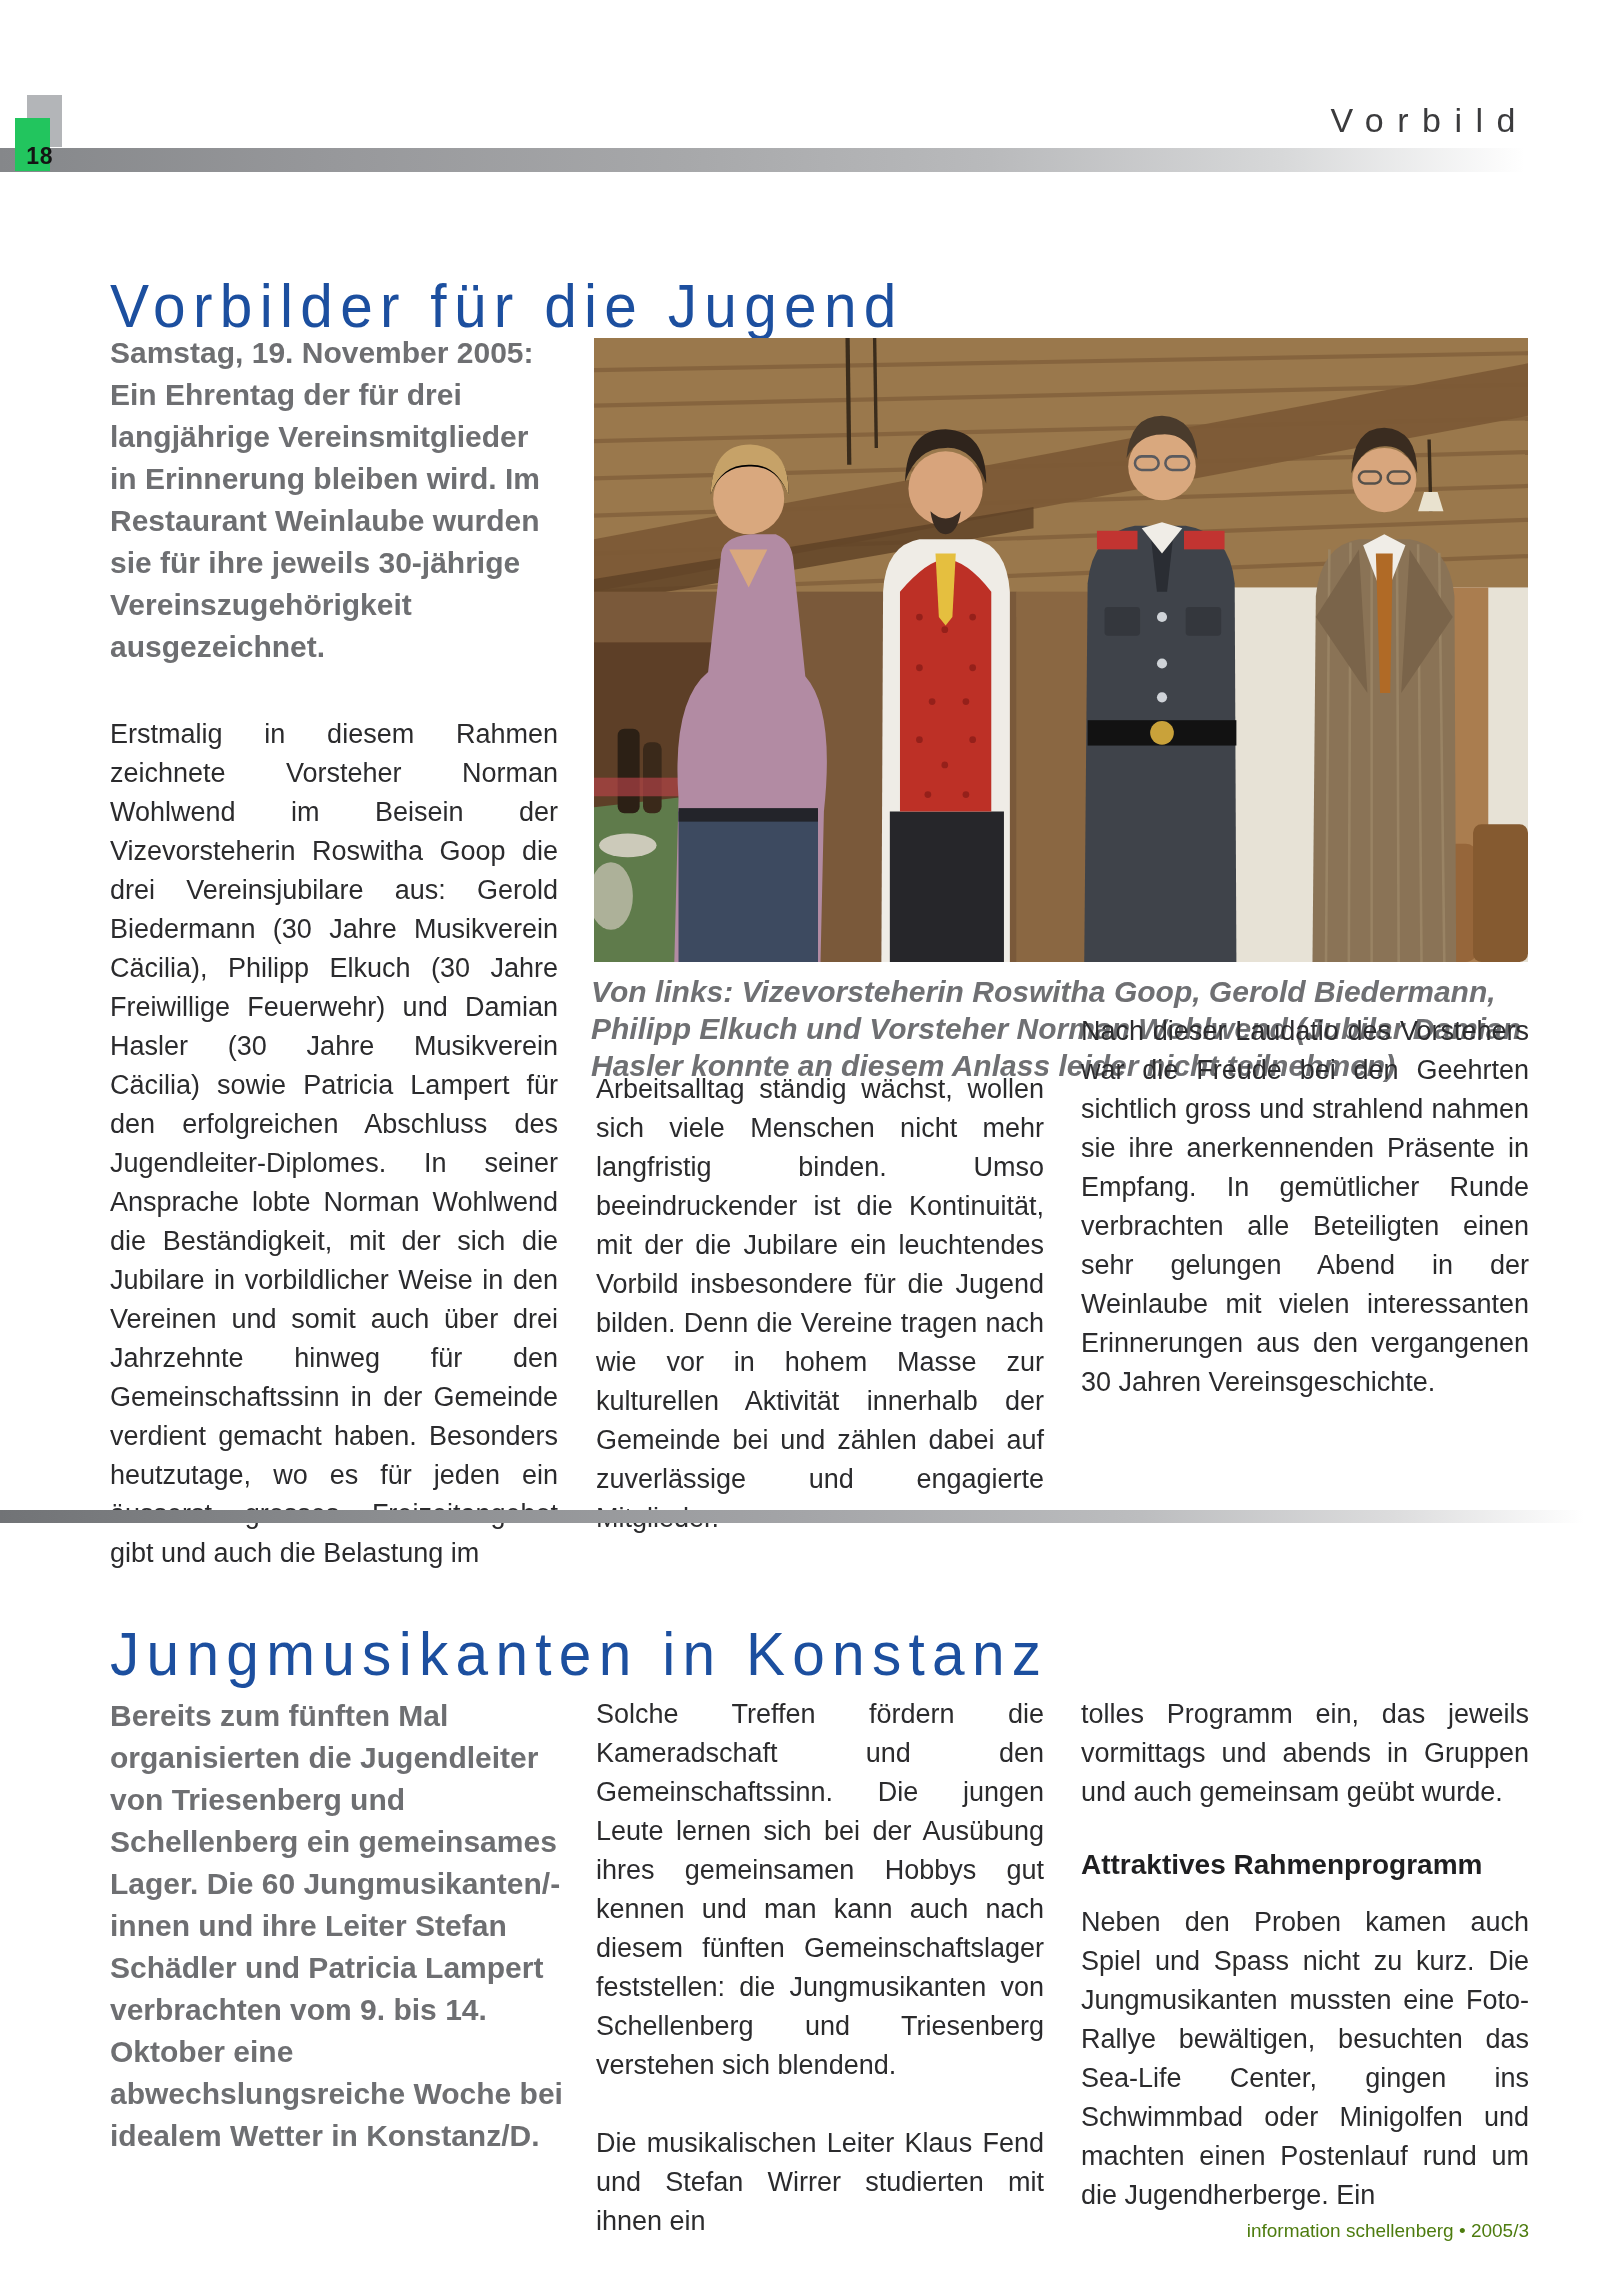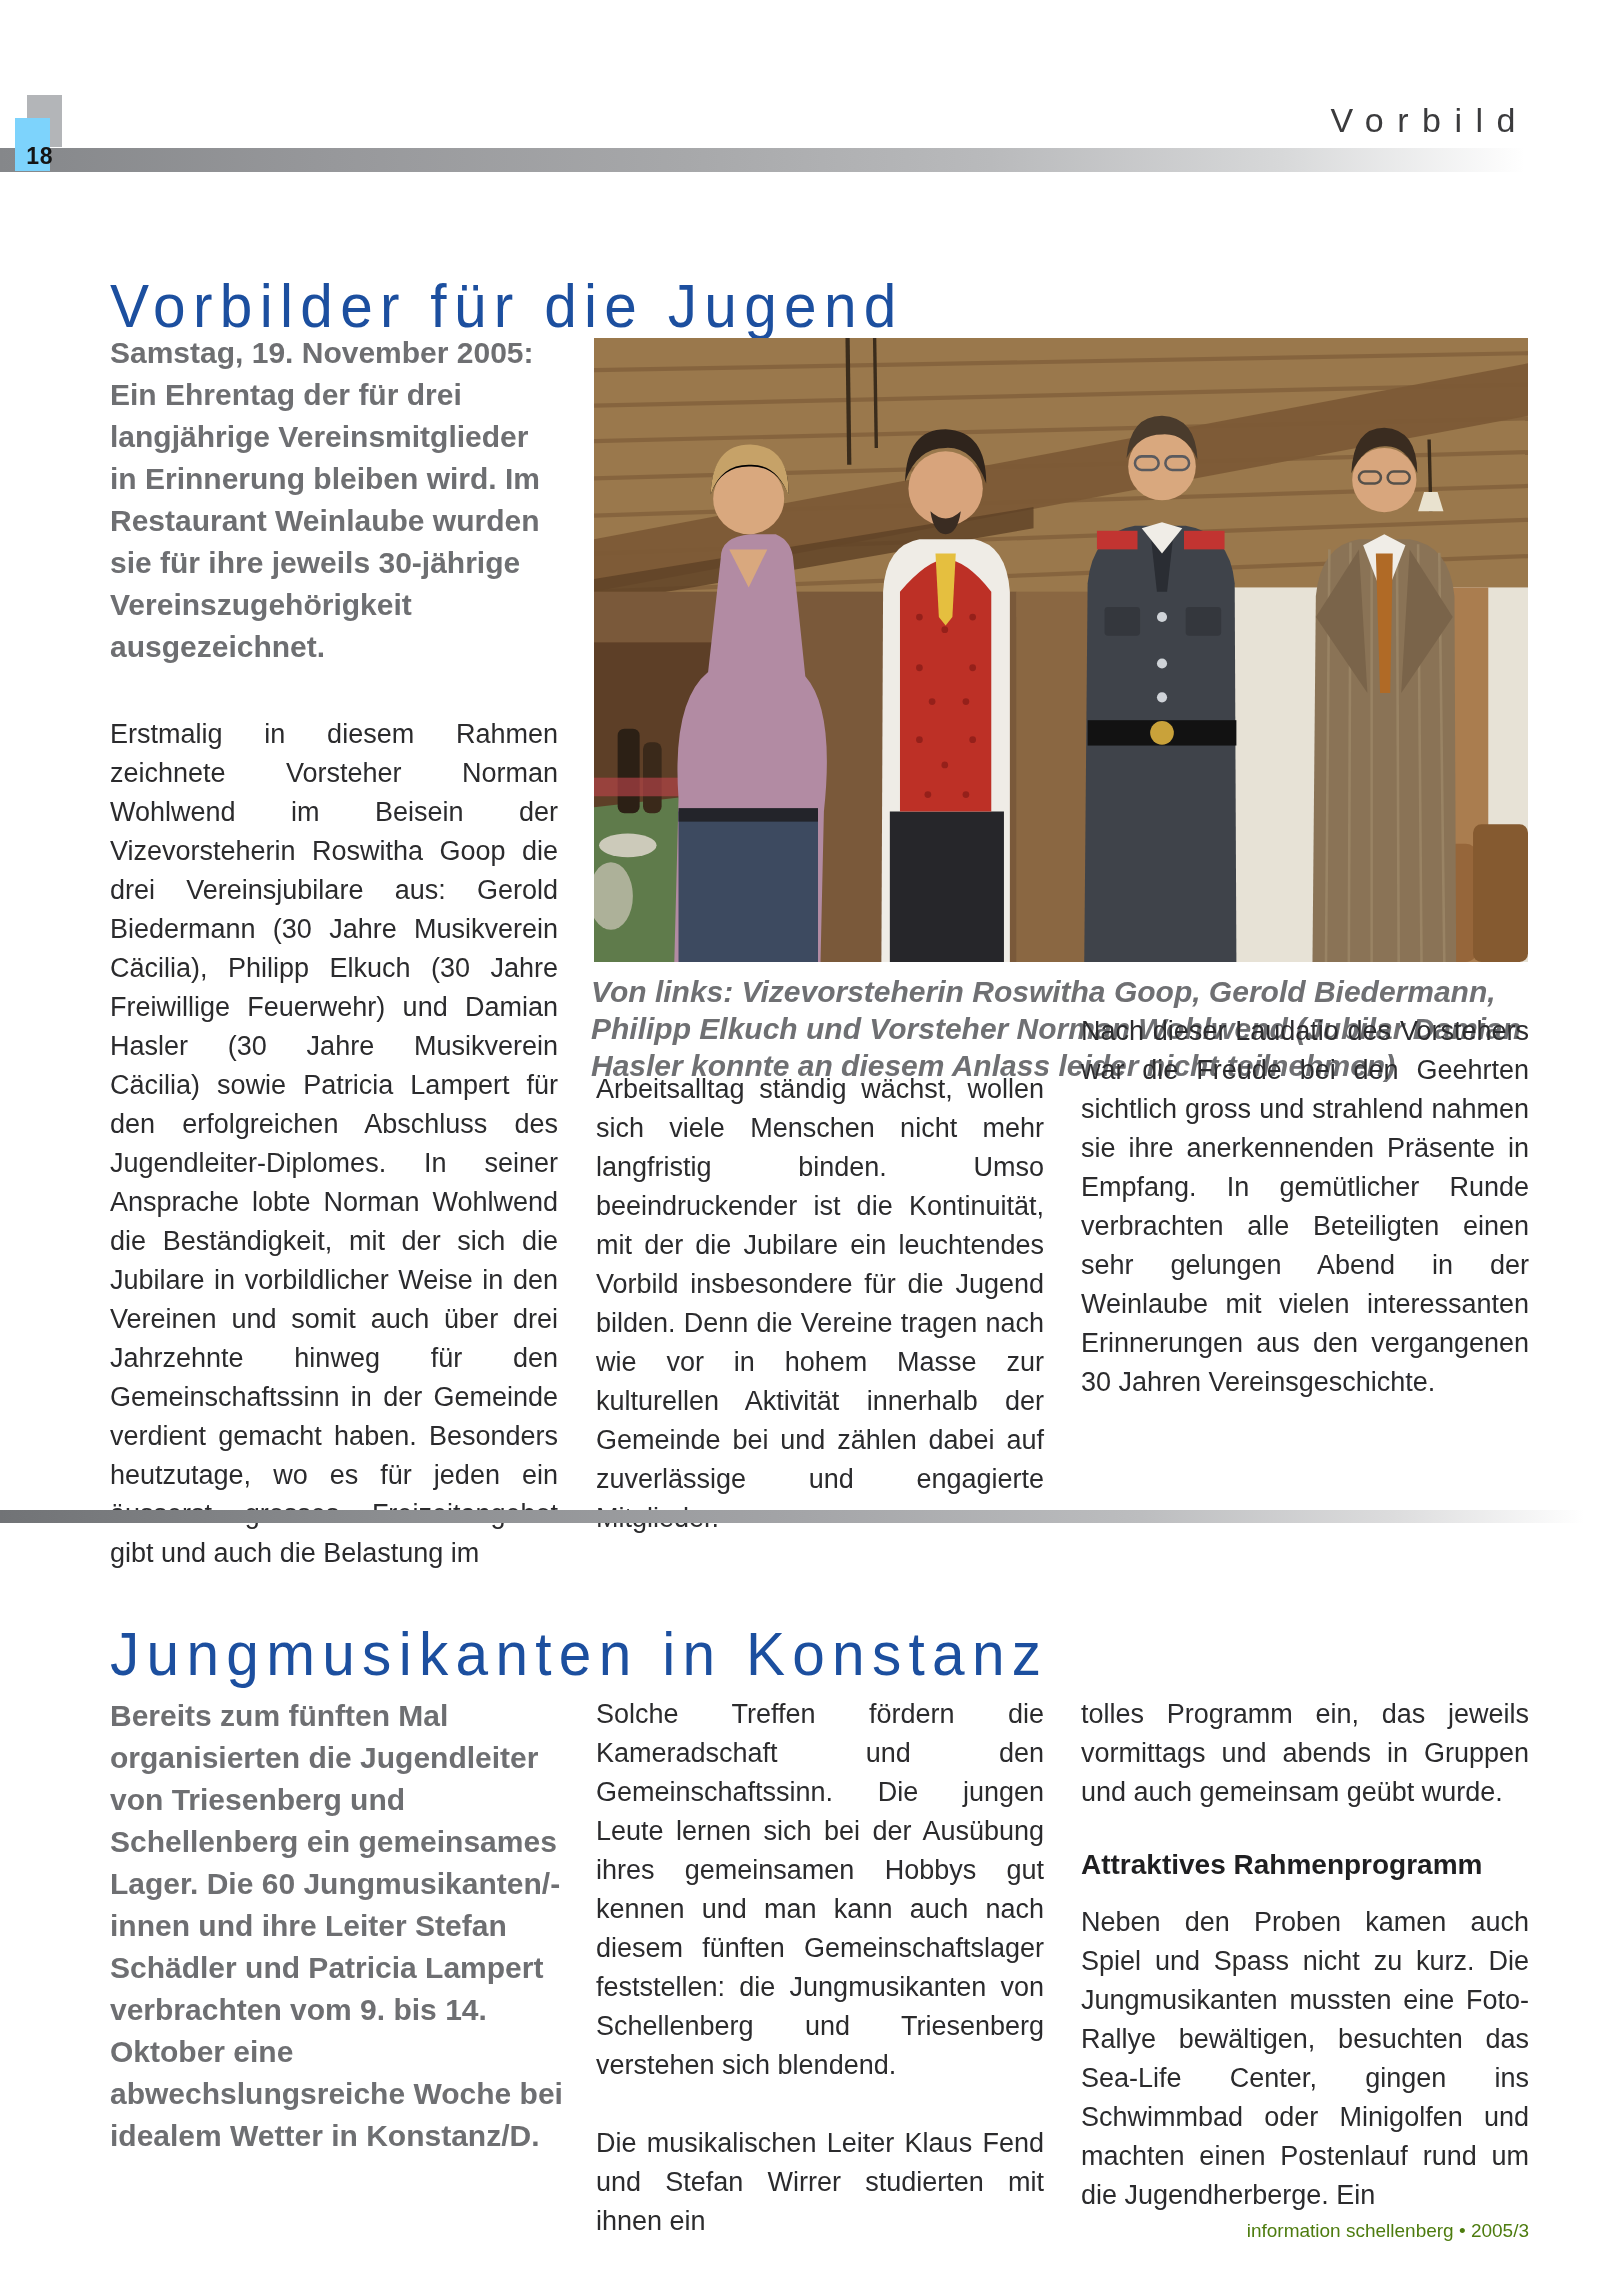--- a/index.html
+++ b/index.html
@@ -3,21 +3,21 @@
 <meta charset="utf-8">
 <style>
   html,body{margin:0;padding:0;background:#ffffff;}
   body{width:1622px;height:2295px;font-family:"Liberation Sans",sans-serif;-webkit-font-smoothing:antialiased;}
   .page{position:relative;width:1622px;height:2295px;background:#ffffff;overflow:hidden;}
 
   
   .corner-gray{position:absolute;left:27px;top:95px;width:35px;height:52px;background:#b3b5b8;z-index:2;}
   .top-bar{position:absolute;left:0;top:148px;width:1525px;height:24px;z-index:1;
     background:linear-gradient(90deg,#85878a 0%,#97989b 22%,#a7a8aa 45%,#b9babc 65%,#d7d8d9 84%,#ffffff 100%);}
-  .corner-yellow{position:absolute;left:15px;top:118px;width:35px;height:53px;background:#7dd3fc;z-index:3;
+  .corner-yellow{position:absolute;left:15px;top:118px;width:35px;height:53px;background:#22c55e;z-index:3;
     display:flex;align-items:flex-end;justify-content:flex-end;}
   .page-num{font-size:23px;font-weight:bold;color:#141414;line-height:1;padding:0 0 3.4px 0;transform:translateX(3.4px);letter-spacing:0.8px;}
   .section-label{position:absolute;top:101px;right:93px;font-size:34px;color:#3b3b3d;letter-spacing:13.5px;z-index:2;}
 
   
   .headline{position:absolute;left:110px;color:#1c4f9f;font-size:61px;font-weight:400;letter-spacing:7.6px;white-space:nowrap;transform-origin:left top;transform:scaleX(.96);}
   .headline-1{top:230px;}
   .headline-2{top:1578px;}
 
   

